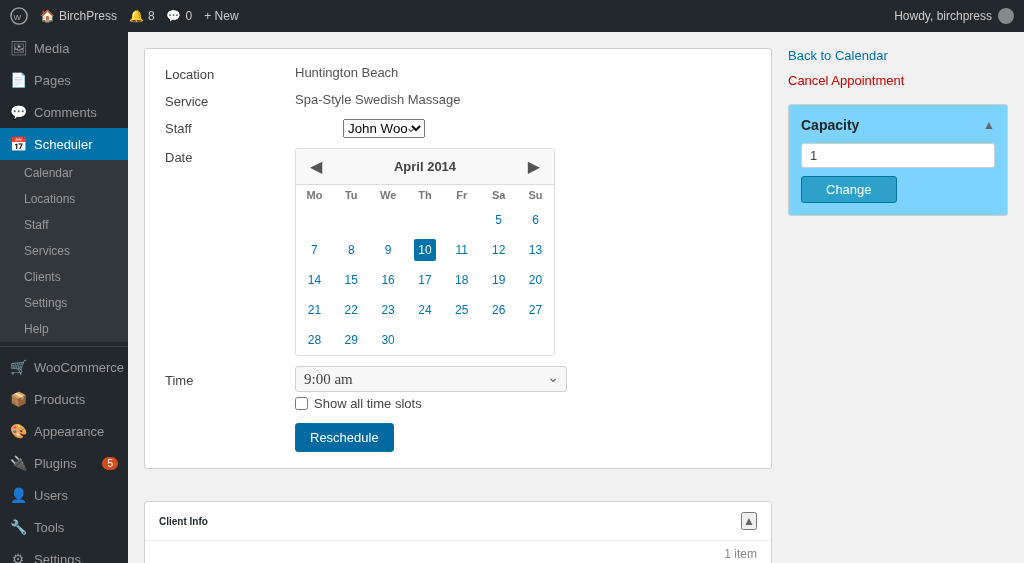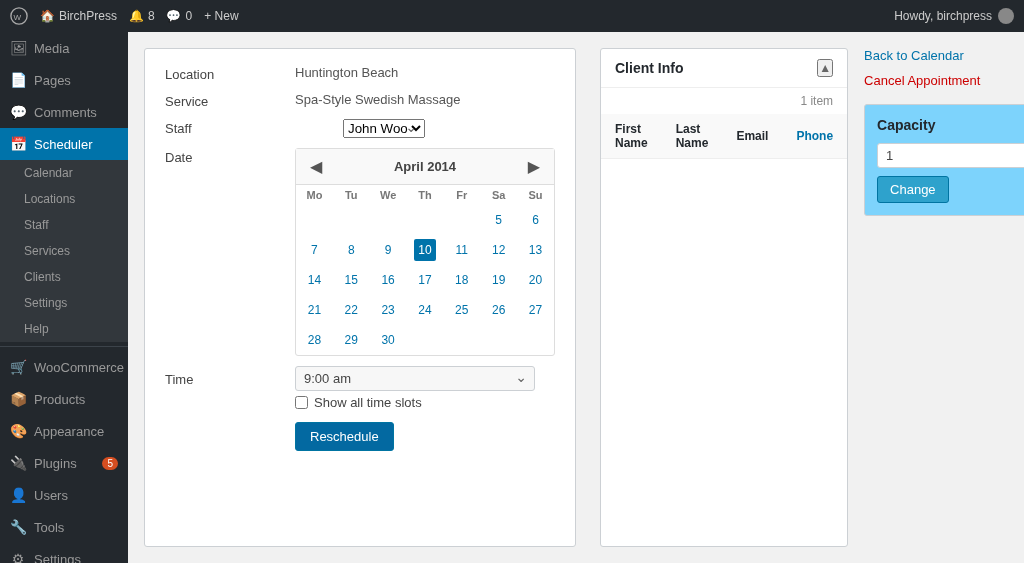--- a/index.html
+++ b/index.html
@@ -22,21 +22,21 @@
     #adminmenu .menu-item.active { background: #0073aa; color: #fff; }
     #adminmenu .menu-item .icon { font-size: 14px; width: 16px; text-align: center; }
     #adminmenu .menu-separator { height: 1px; background: #3c434a; margin: 4px 0; }
     #adminmenu .submenu { background: #32373c; }
     #adminmenu .submenu .menu-item { padding: 6px 10px 6px 24px; font-size: 12px; color: #999; }
     #adminmenu .badge { background: #d54e21; color: #fff; border-radius: 10px; font-size: 10px; padding: 1px 5px; margin-left: auto; }
 
     
     #main { flex: 1; display: flex; gap: 16px; padding: 16px; overflow-y: auto; background: #f1f1f1; }
 
-    .content-area { flex: 1; display: flex; flex-direction: row; gap: 24px; }
+    .content-area { flex: 1; display: flex; flex-direction: column; gap: 32px; }
 
     
     .card { background: #fff; border: 1px solid #ccd0d4; border-radius: 3px; }
     .card-body { padding: 16px 20px; }
 
     .field-row { display: flex; align-items: flex-start; margin-bottom: 10px; }
     .field-label { width: 130px; font-weight: 400; color: #444; padding-top: 2px; flex-shrink: 0; }
     .field-value { flex: 1; color: #555; }
     .select-wrapper { position: relative; display: inline-block; margin-left: 48px; }
     .select-wrapper::after { content: "⌄"; position: absolute; right: 8px; top: 50%; transform: translateY(-60%); color: #666; pointer-events: none; font-size: 14px; }
@@ -48,46 +48,46 @@
     .cal-nav { background: none; border: none; cursor: pointer; color: #555; font-size: 16px; padding: 0 4px; }
     .calendar table { width: 100%; border-collapse: collapse; }
     .calendar th { text-align: center; padding: 4px 2px; font-size: 11px; color: #777; font-weight: 600; }
     .calendar td { text-align: center; padding: 4px 2px; font-size: 12px; cursor: pointer; }
     .calendar td a { color: #0073aa; text-decoration: none; display: inline-block; width: 22px; height: 22px; line-height: 22px; border-radius: 2px; }
     .calendar td.selected a { background: #0073aa; color: #fff; border-radius: 2px; }
 
     
     .time-row { margin-bottom: 4px; align-items: center; }
     .time-select-wrapper { position: relative; display: inline-block; }
-    .time-select-wrapper select { width: 240px; padding: 4px 24px 4px 8px; border: 1px solid #ccd0d4; border-radius: 3px; background: #f7f7f7; appearance: none; -webkit-appearance: none; font-size: 13px; color: #444; cursor: pointer; }
+    .time-select-wrapper select { width: 272px; padding: 4px 24px 4px 8px; border: 1px solid #ccd0d4; border-radius: 3px; background: #f7f7f7; appearance: none; -webkit-appearance: none; font-size: 15px; color: #444; cursor: pointer; font-family: Liberation Serif, serif; }
     .time-select-wrapper::after { content: "⌄"; position: absolute; right: 8px; top: 50%; transform: translateY(-60%); color: #666; pointer-events: none; font-size: 14px; }
 
     .show-timeslots { display: flex; align-items: center; gap: 6px; margin-bottom: 12px; font-size: 13px; color: #444; }
     .show-timeslots input[type=checkbox] { margin: 0; }
 
     .btn-reschedule { background: #0369a1; border: 1px solid #0074a2; color: #fff; padding: 6px 14px; border-radius: 3px; font-size: 13px; cursor: pointer; }
 
     
     .right-sidebar { width: 220px; flex-shrink: 0; display: flex; flex-direction: column; gap: 16px; }
 
     .action-buttons { display: flex; gap: 10px; flex-wrap: wrap; justify-content: space-between; }
     .btn-link-blue { background: none; border: none; color: #0073aa; font-size: 13px; cursor: pointer; padding: 0; text-decoration: none; }
     .btn-link-red { background: none; border: none; color: #c00; font-size: 13px; cursor: pointer; padding: 0; text-decoration: none; }
 
     .capacity-card { background: #7dd3fc; border: 1px solid #ccd0d4; border-radius: 3px; padding: 12px; }
     .capacity-header { display: flex; align-items: center; justify-content: space-between; margin-bottom: 10px; }
     .capacity-title { font-size: 14px; font-weight: 600; color: #23282d; }
     .capacity-toggle { background: none; border: none; cursor: pointer; color: #666; font-size: 12px; }
     .capacity-input { width: 100%; padding: 4px 8px; border: 1px solid #ccd0d4; border-radius: 3px; font-size: 13px; color: #444; margin-bottom: 8px; }
-    .btn-change { background: #2ea2cc; border: 1px solid #0074a2; color: #fff; padding: 5px 12px; border-radius: 3px; font-size: 13px; cursor: pointer; }
+    .btn-change { background: #2ea2cc; border: 1px solid #0074a2; color: #fff; padding: 5px 24px; border-radius: 3px; font-size: 13px; cursor: pointer; }
 
     
     .client-card { background: #fff; border: 1px solid #ccd0d4; border-radius: 3px; }
     .client-card-header { display: flex; align-items: center; justify-content: space-between; padding: 10px 14px; border-bottom: 1px solid #eee; }
-    .client-card-title { font-size: 14px; font-weight: 600; color: #23282d; }
+    .client-card-title { font-size: 10px; font-weight: 600; color: #23282d; }
     .client-count { font-size: 12px; color: #888; text-align: right; padding: 6px 14px; }
     .client-table { width: 100%; border-collapse: collapse; }
     .client-table th { text-align: left; padding: 8px 14px; font-size: 12px; color: #23282d; font-weight: 600; border-bottom: 1px solid #eee; background: #f9f9f9; }
     .client-table th.phone-col { color: #0073aa; }
 
     .collapse-arrow { color: #666; font-size: 12px; }
   </style>
 </head>
 <body>
 

